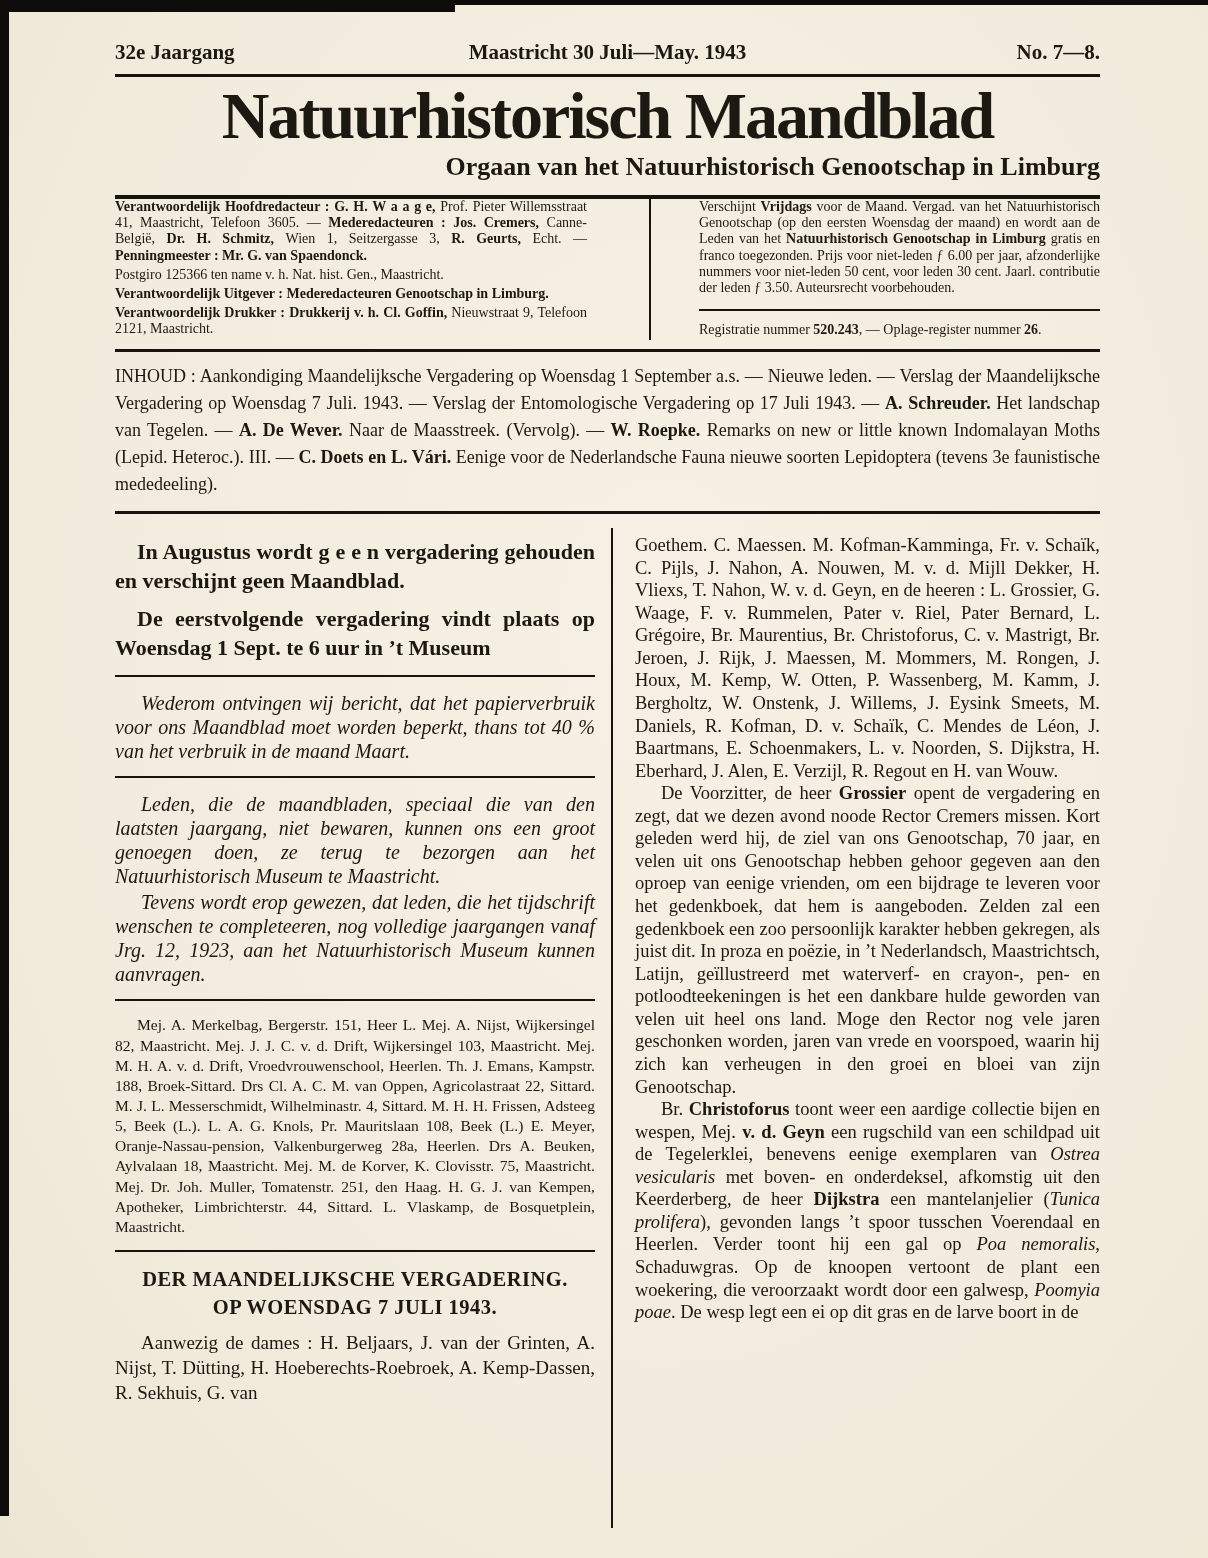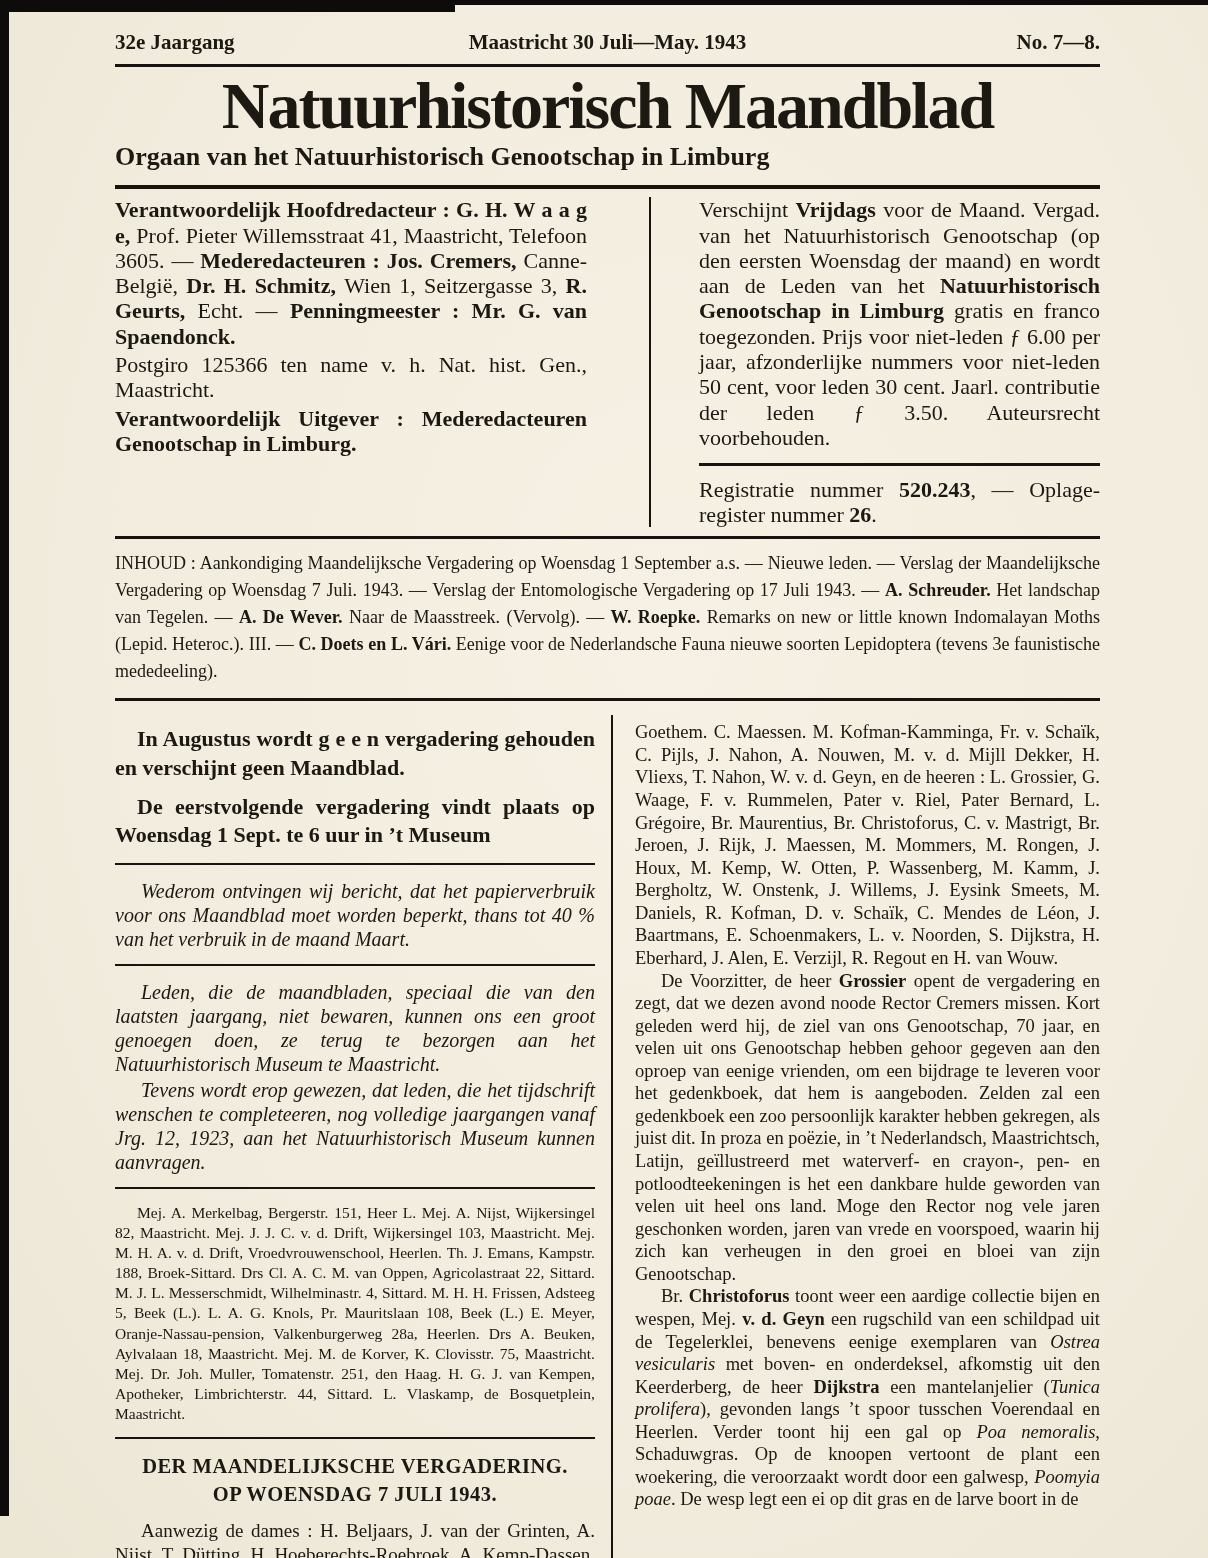--- a/index.html
+++ b/index.html
@@ -14,38 +14,38 @@
     font-family:"Liberation Serif","DejaVu Serif",serif;
     color:#1c1812;
   }
   
   .scan-top   { position:absolute; top:0; left:0; width:100%; height:5px;  background:#0d0c0a; }
   .scan-top2  { position:absolute; top:0; left:0; width:455px; height:12px; background:#0d0c0a; }
   .scan-left  { position:absolute; top:0; left:0; width:9px; height:1516px; background:#0d0c0a; }
 
   .content { position:relative; margin:0 108px 0 115px; width:985px; }
 
-  .issue-line { display:flex; align-items:center; padding-top:30px; font-size:21px; font-weight:bold; }
+  .issue-line { display:flex; align-items:center; padding-top:40px; font-size:21px; font-weight:bold; }
   .issue-line .vol   { flex:1; text-align:left; }
   .issue-line .date  { flex:2; text-align:center; }
   .issue-line .issue { flex:1; text-align:right; }
 
   .rule  { background:#17140f; }
   .r3 { height:3px; }
   .r4 { height:4px; }
   .rule-head { margin-top:9px; }
   .rule-sub  { margin-top:13px; }
   .rule-mast { margin-top:9px; }
   .rule-inh  { margin-top:13px; }
 
   h1.title { margin-top:4px; text-align:center; font-size:66px; font-weight:bold;
              letter-spacing:-2px; line-height:1.05; white-space:nowrap; }
-  h2.subtitle { margin-top:2px; text-align:left; font-size:26px; font-weight:bold; }
+  h2.subtitle { margin-top:2px; text-align:right; font-size:26px; font-weight:bold; }
 
-  .masthead { display:flex; margin-top:8px; font-size:22px; line-height:1.15;gap:48px; }
+  .masthead { display:flex; margin-top:0; font-size:14px; line-height:1.15;gap:48px; }
   .m-left  { width:472px; text-align:justify; }
   .m-left p { margin-bottom:3px; }
   .m-div   { width:2px; background:#17140f; margin:0 0 0 14px; }
   .m-right { flex:1; text-align:justify; }
   .m-rule  { height:2.5px; background:#17140f; margin:13px 0 11px; }
 
   .inhoud { margin-top:11px; font-size:18px; line-height:1.5; text-align:justify; }
 
   .body-cols { display:flex; margin-top:14px; height:1000px; overflow:hidden; }
   .col-left  { width:480px; padding-top:10px; }
@@ -88,20 +88,21 @@
     <h1 class="title">Natuurhistorisch Maandblad</h1>
     <h2 class="subtitle">Orgaan van het Natuurhistorisch Genootschap in Limburg</h2>
 
     <div class="rule r4 rule-sub"></div>
 
     <div class="masthead">
       <div class="m-left">
         <p><span style="font-weight: bold;">Verantwoordelijk Hoofdredacteur : G. H. W a a g e, </span><span>Prof. Pieter Willemsstraat 41, Maastricht, Telefoon 3605. — </span><span style="font-weight: bold;">Mederedacteuren : Jos. Cremers, </span><span>Canne-België, </span><span style="font-weight: bold;">Dr. H. Schmitz, </span><span>Wien 1, Seitzergasse 3, </span><span style="font-weight: bold;">R. Geurts, </span><span>Echt. — </span><span style="font-weight: bold;">Penningmeester : Mr. G. van Spaendonck.</span></p>
         <p><span>Postgiro 125366 ten name v. h. Nat. hist. Gen., Maastricht.</span></p>
         <p><span style="font-weight: bold;">Verantwoordelijk Uitgever : Mederedacteuren Genootschap in Limburg.</span></p>
+        <p><span style="font-weight: bold;">Verantwoordelijk Drukker : Drukkerij v. h. Cl. Goffin, </span><span>Nieuwstraat 9, Telefoon 2121, Maastricht.</span></p>
       </div>
       <div class="m-div"></div>
       <div class="m-right">
         <p><span>Verschijnt </span><span style="font-weight: bold;">Vrijdags</span><span> voor de Maand. Vergad. van het Natuurhistorisch Genootschap (op den eersten Woensdag der maand) en wordt aan de Leden van het </span><span style="font-weight: bold;">Natuurhistorisch Genootschap in Limburg</span><span> gratis en franco toegezonden. Prijs voor niet-leden ƒ 6.00 per jaar, afzonderlijke nummers voor niet-leden 50 cent, voor leden 30 cent. Jaarl. contributie der leden ƒ 3.50. Auteursrecht voorbehouden.</span></p>
         <div class="m-rule"></div>
         <p><span>Registratie nummer </span><span style="font-weight: bold;">520.243</span><span>, — Oplage-register nummer </span><span style="font-weight: bold;">26</span><span>.</span></p>
       </div>
     </div>
 
     <div class="rule r3 rule-mast"></div>

